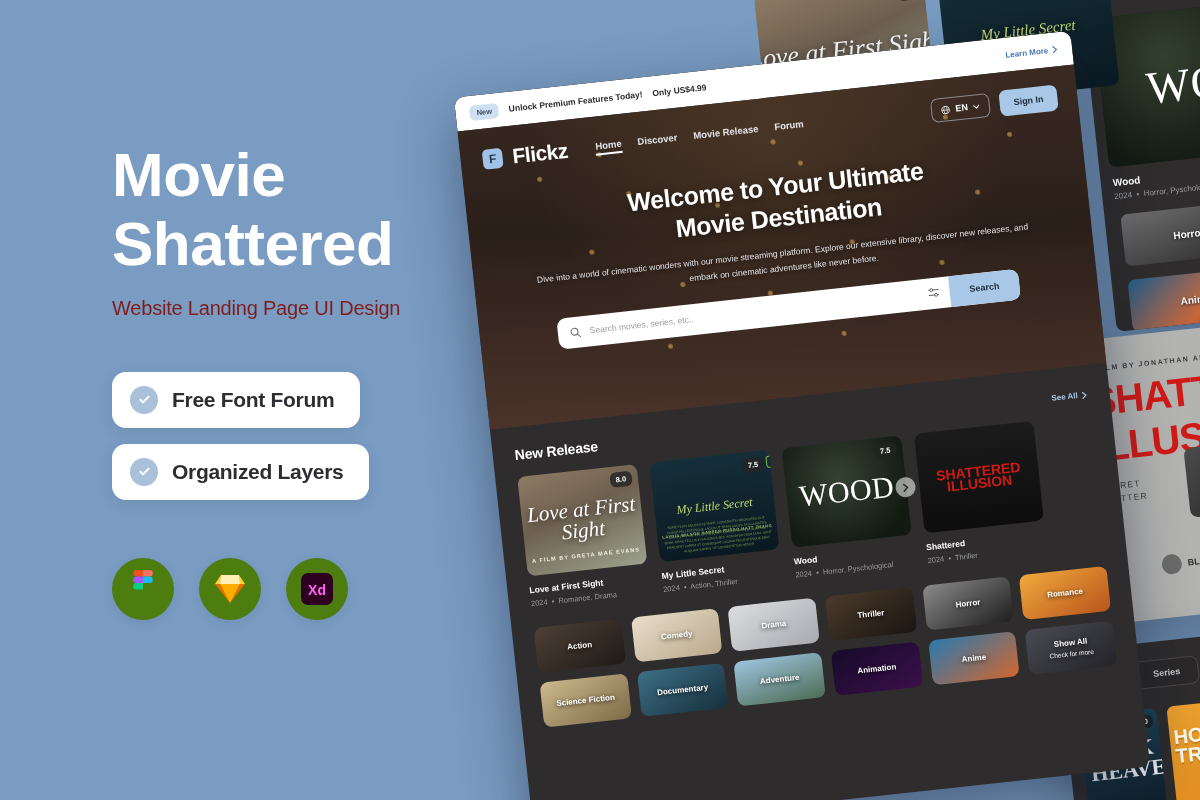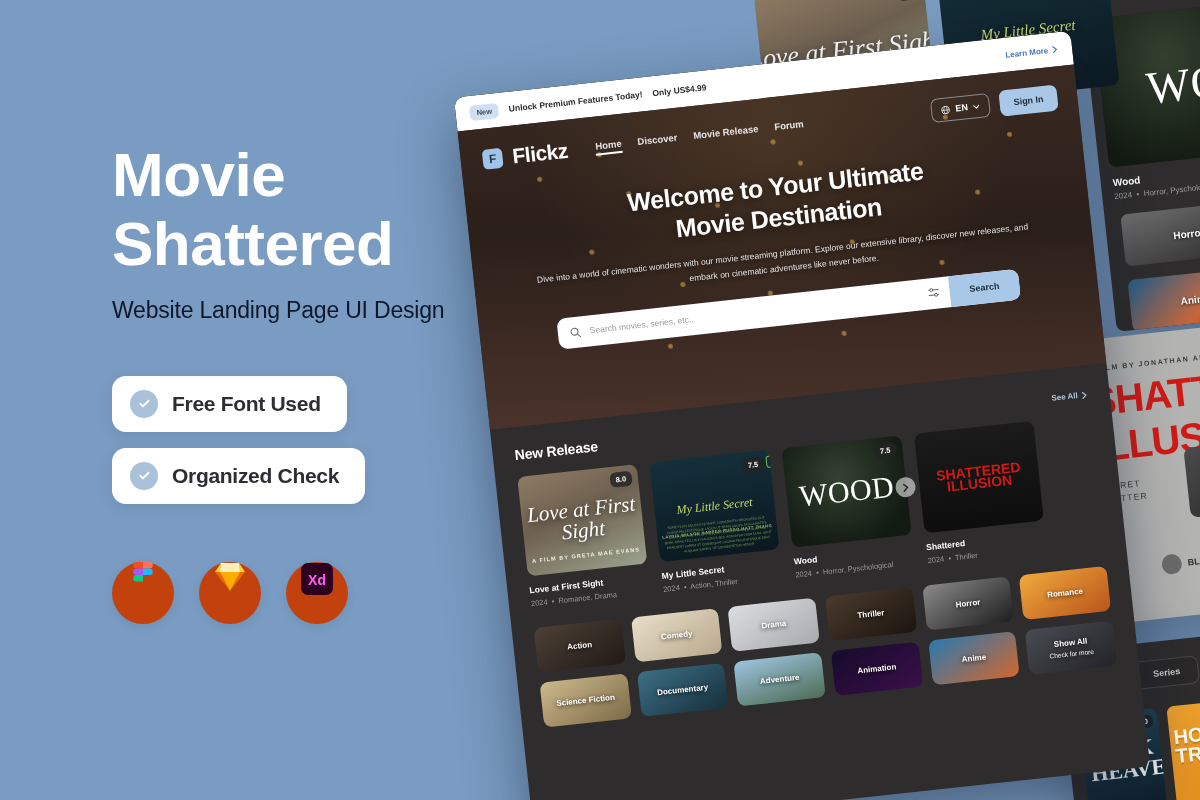--- a/index.html
+++ b/index.html
@@ -22,22 +22,22 @@
   .promo-title {
     color: #ffffff;
     font-size: 62px;
     font-weight: bold;
     line-height: 1.12;
     letter-spacing: -0.5px;
     width: 400px;
   }
   .promo-title .line { display: block; }
   .promo-sub {
-    color: #0f172a;
-    font-size: 23px;
+    color: #7f1d1d;
+    font-size: 20px;
     font-weight: normal;
     margin-top: 18px;
     letter-spacing: -0.2px;
   }
 
   .badges { margin-top: 52px; }
   .badge {
     display: inline-flex;
     align-items: center;
     background: #ffffff;
@@ -63,23 +63,23 @@
     font-weight: bold;
     color: #2d2d33;
     letter-spacing: -0.3px;
     white-space: nowrap;
   }
 
   .tools { margin-top: 42px; display: flex; gap: 25px; }
   .tool {
     width: 62px; height: 62px;
     border-radius: 50%;
-    background: #c2410c;
+    background: #4d7c0f;
     display: flex;
-    align-items: flex-start;
+    align-items: center;
     justify-content: center;
     box-shadow: 0 3px 10px rgba(30,50,80,0.10);
   }
 
   
   .bg-layer { position: absolute; inset: 0; overflow: hidden; z-index: 5; }
 
   .mock {
     position: absolute;
     background: #2e2c2c;
@@ -672,31 +672,31 @@
   <div class="promo-sub">Website Landing Page UI Design</div>
 
   <div class="badges">
     <div class="badge-row">
       <div class="badge">
         <span class="check">
           <svg width="15" height="15" viewBox="0 0 16 16">
               <path d="M3.6 8.3l2.8 2.8 5.9-6" stroke="#ffffff" stroke-width="2" fill="none" stroke-linecap="round" stroke-linejoin="round"></path>
             </svg>
         </span>
-        <span class="badge-label">Free Font Used</span>
+        <span class="badge-label">Free Font Forum</span>
       </div>
     </div>
     <div class="badge-row">
       <div class="badge">
         <span class="check">
           <svg width="15" height="15" viewBox="0 0 16 16">
               <path d="M3.6 8.3l2.8 2.8 5.9-6" stroke="#ffffff" stroke-width="2" fill="none" stroke-linecap="round" stroke-linejoin="round"></path>
             </svg>
         </span>
-        <span class="badge-label">Organized Check</span>
+        <span class="badge-label">Organized Layers</span>
       </div>
     </div>
   </div>
 
   <div class="tools">
     <div class="tool">
       <svg width="26" height="38" viewBox="0 0 26 38">
         <path d="M6.5 0h6.5v6.5H6.5A3.25 3.25 0 016.5 0z" fill="#F24E1E"></path>
         <path d="M13 0h6.5a3.25 3.25 0 010 6.5H13V0z" fill="#FF7262"></path>
         <path d="M6.5 6.5H13V13H6.5a3.25 3.25 0 010-6.5z" fill="#A259FF"></path>

